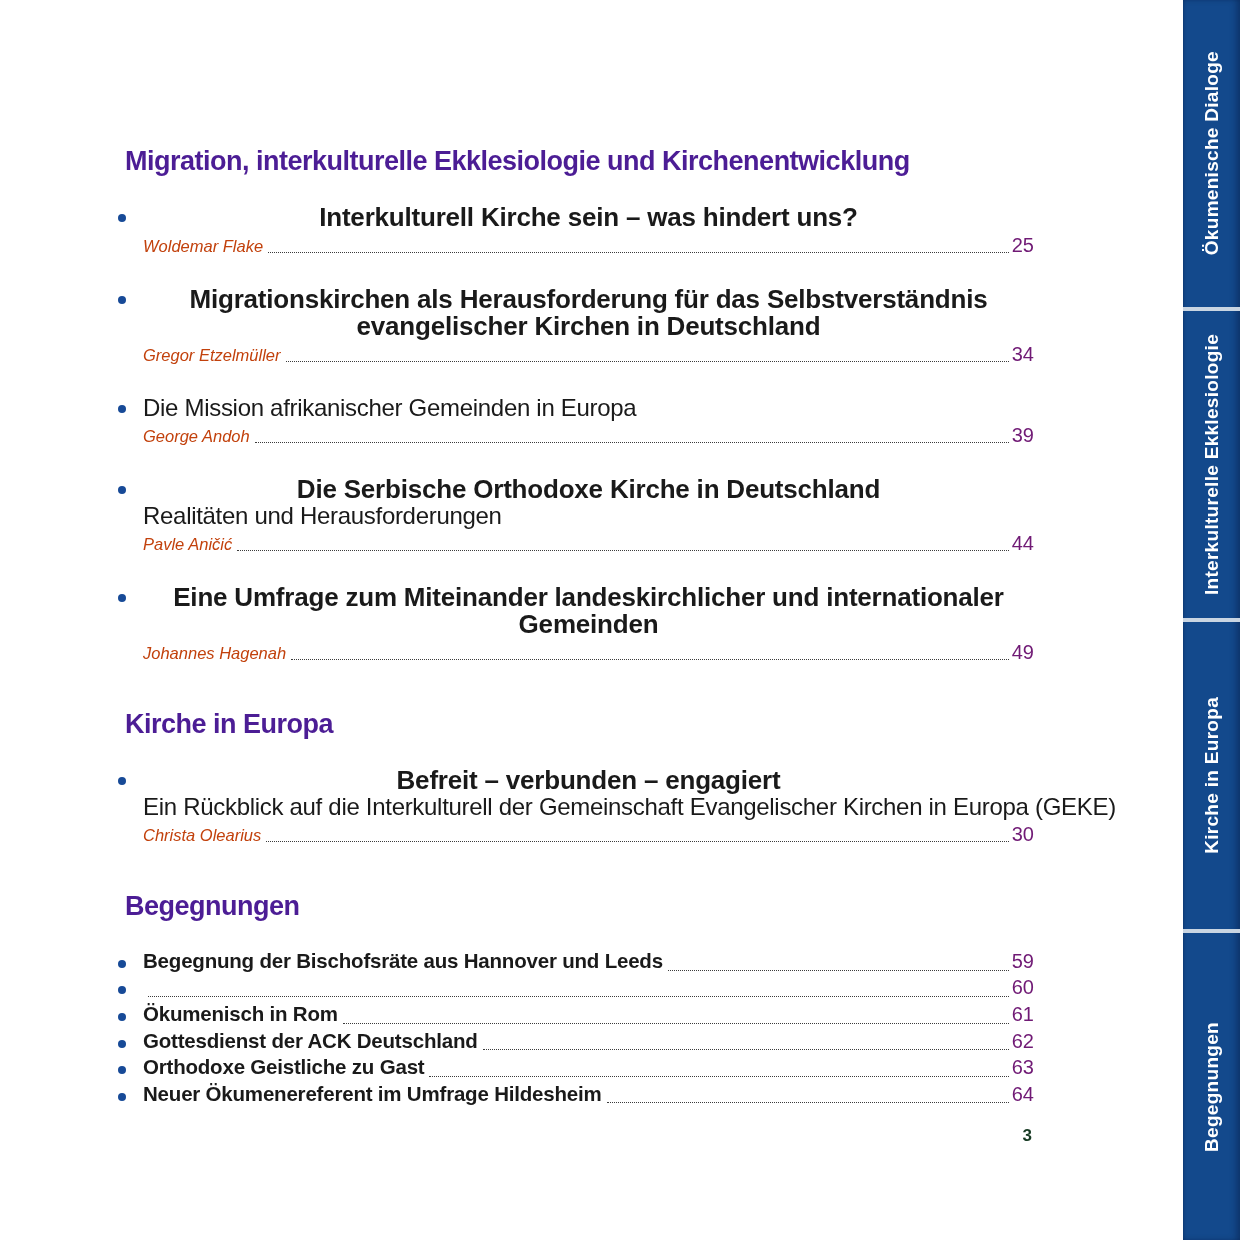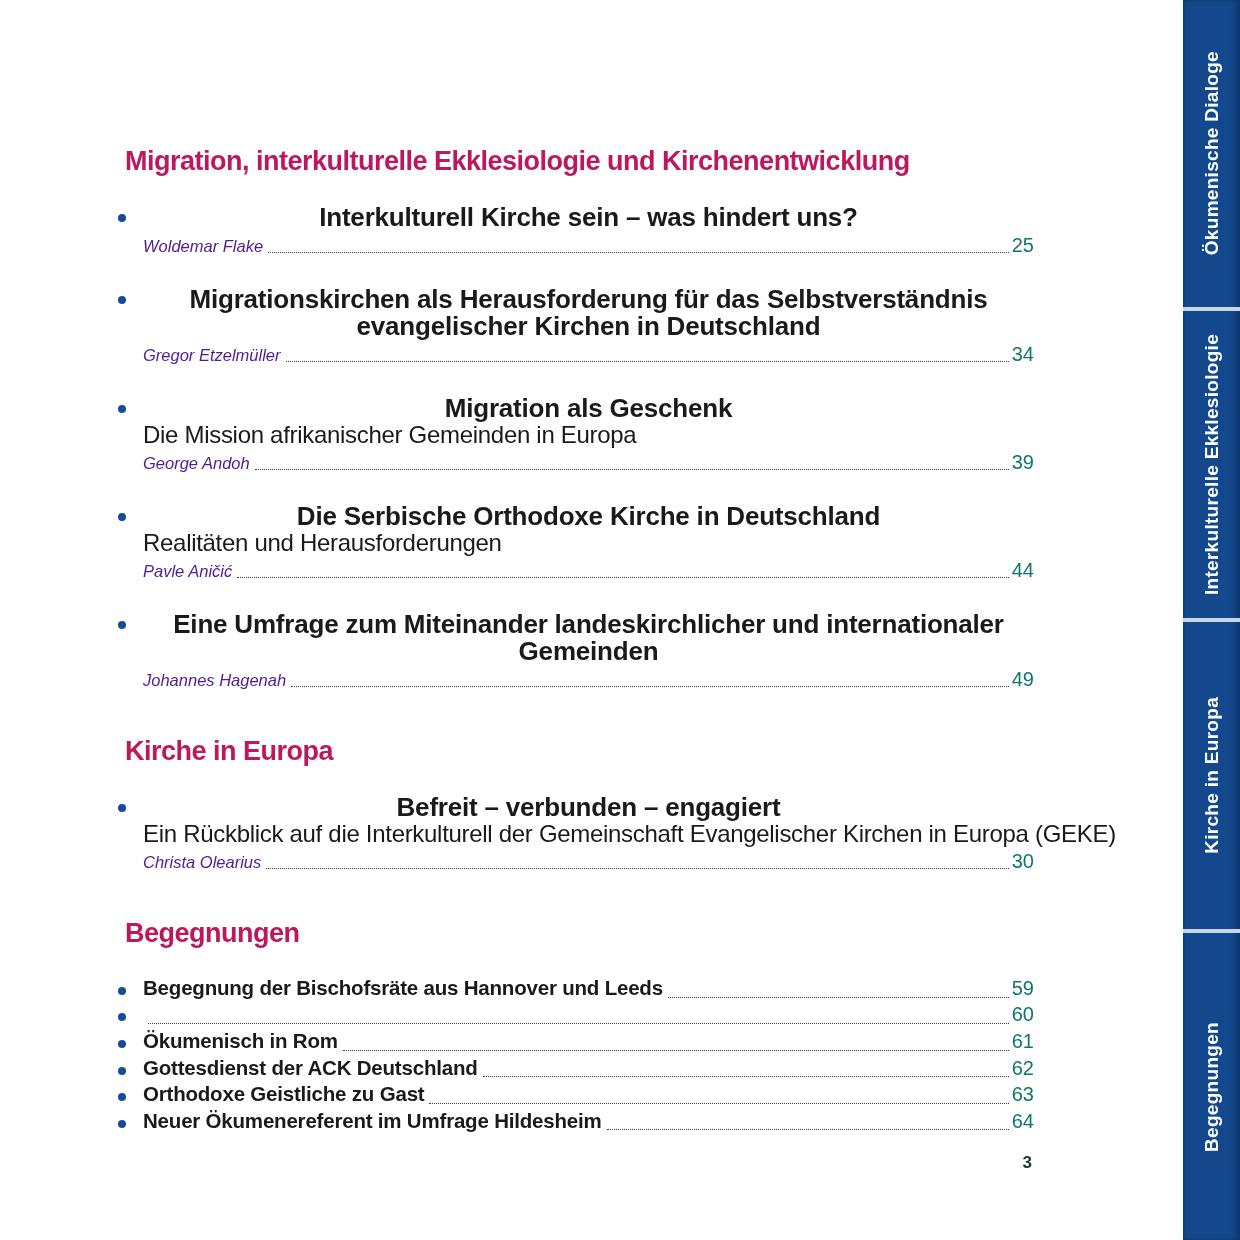--- a/index.html
+++ b/index.html
@@ -4,38 +4,38 @@
 <style>
   * { margin:0; padding:0; box-sizing:border-box; }
   html,body { width:1240px; height:1240px; background:#ffffff; overflow:hidden;
               font-family:"Liberation Sans", sans-serif; color:#1a1a1a; }
   .page { position:relative; width:1240px; height:1240px; background:#ffffff; }
 
   
   .content { position:absolute; left:118px; top:0; width:916px; }
 
   .section-heading {
-    color:#be185d; font-weight:bold; font-size:27px; line-height:34px;
+    color:#4c1d95; font-weight:bold; font-size:27px; line-height:34px;
     letter-spacing:-0.5px; margin-left:7px;
   }
   .heading-first  { margin-top:144px; margin-bottom:26px; }
   .heading-later  { margin-top:42px;  margin-bottom:26px; }
 
   .entry { display:flex; margin-bottom:28px; }
   .bullet-col { width:25px; flex:0 0 25px; }
   .bullet { width:8px; height:8px; border-radius:50%; background:#174a97; margin-top:10px; }
   .entry-body { flex:1; min-width:0; }
 
   .entry-title    { font-weight:bold; font-size:26px; line-height:27px; letter-spacing:-0.2px;text-align:center; }
   .entry-subtitle { font-weight:normal; font-size:24px; line-height:26px; letter-spacing:-0.3px; white-space:nowrap; }
 
   .author-row { display:flex; align-items:baseline; margin-top:3px; height:24px; }
-  .author { font-style:italic; font-size:16.5px; color:#4c1d95; white-space:nowrap; }
+  .author { font-style:italic; font-size:16.5px; color:#c2410c; white-space:nowrap; }
   .leader { flex:1; border-bottom:1.7px dotted #3c3c3c; margin:0 3px 0 5px; align-self:flex-end; margin-bottom:5px; }
-  .pagenum { font-size:20px; font-weight:normal; color:#0f766e; }
+  .pagenum { font-size:20px; font-weight:normal; color:#701a75; }
 
   .simple-row { display:flex; align-items:baseline; height:26.5px; }
   .simple-row .bullet { margin-top:8px; }
   .simple-title { font-weight:bold; font-size:20.5px; letter-spacing:-0.2px; white-space:nowrap; }
 
   .folio-row { text-align:right; margin-top:18px; padding-right:2px; }
   .folio { color:#173a23; font-weight:bold; font-size:17px; }
 
   
   .sidebar {
@@ -85,21 +85,20 @@
           <span class="pagenum">34</span>
         </div>
       </div>
     </div>
 
     <div class="entry">
       <div class="bullet-col">
           <div class="bullet"></div>
         </div>
       <div class="entry-body">
-        <div class="entry-title">Migration als Geschenk</div>
         <div class="entry-subtitle">Die Mission afrikanischer Gemeinden in Europa</div>
         <div class="author-row">
           <span class="author">George Andoh</span>
           <span class="leader"></span>
           <span class="pagenum">39</span>
         </div>
       </div>
     </div>
 
     <div class="entry">

